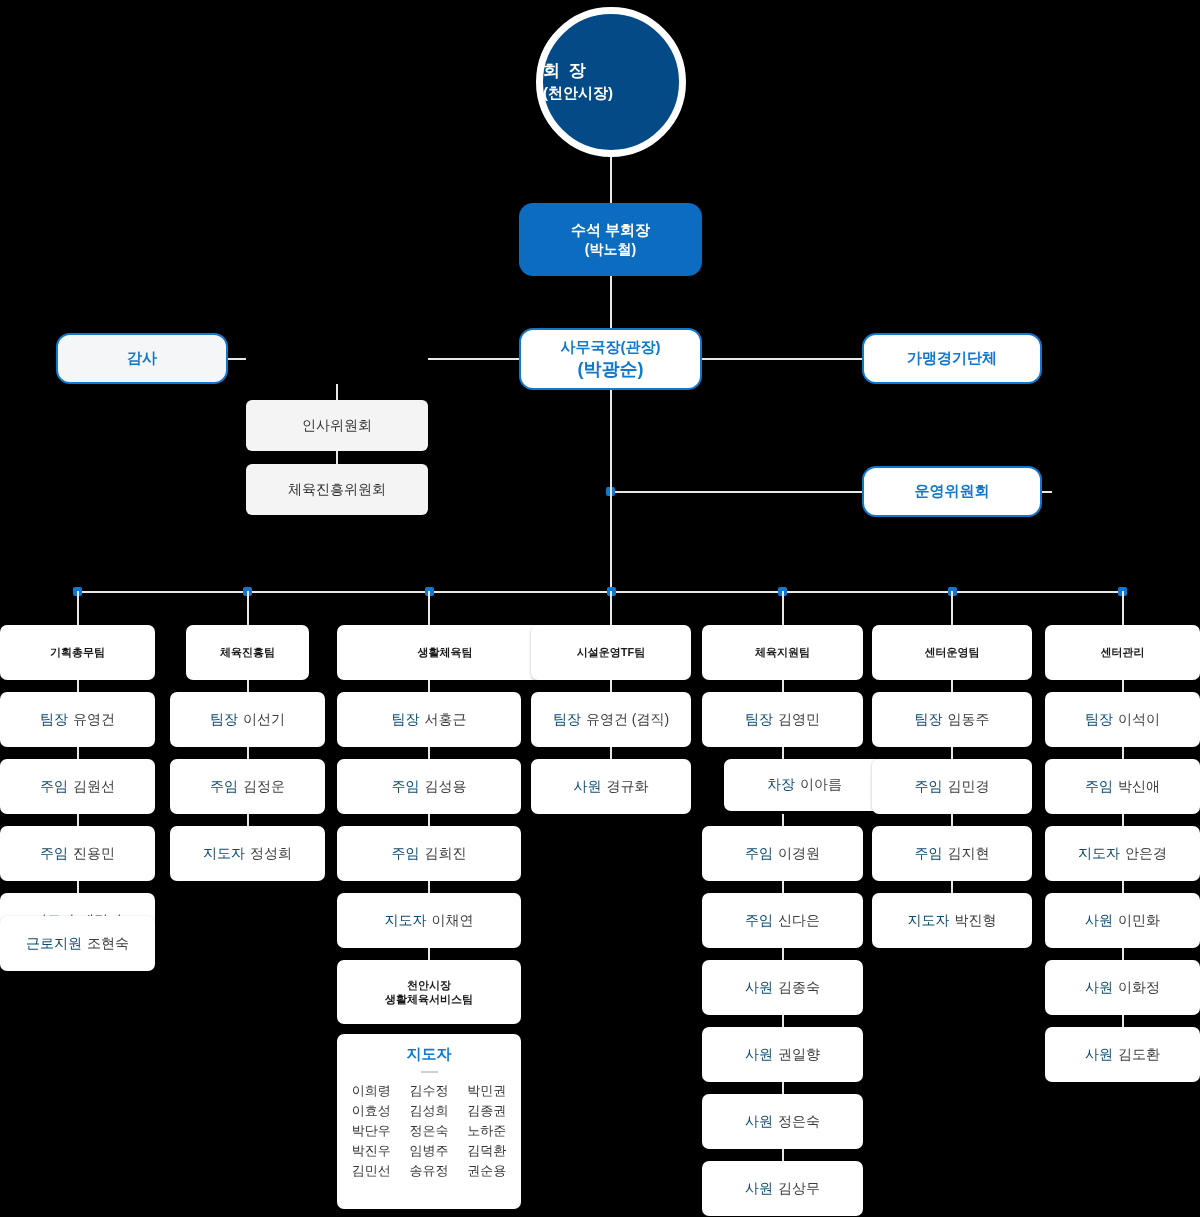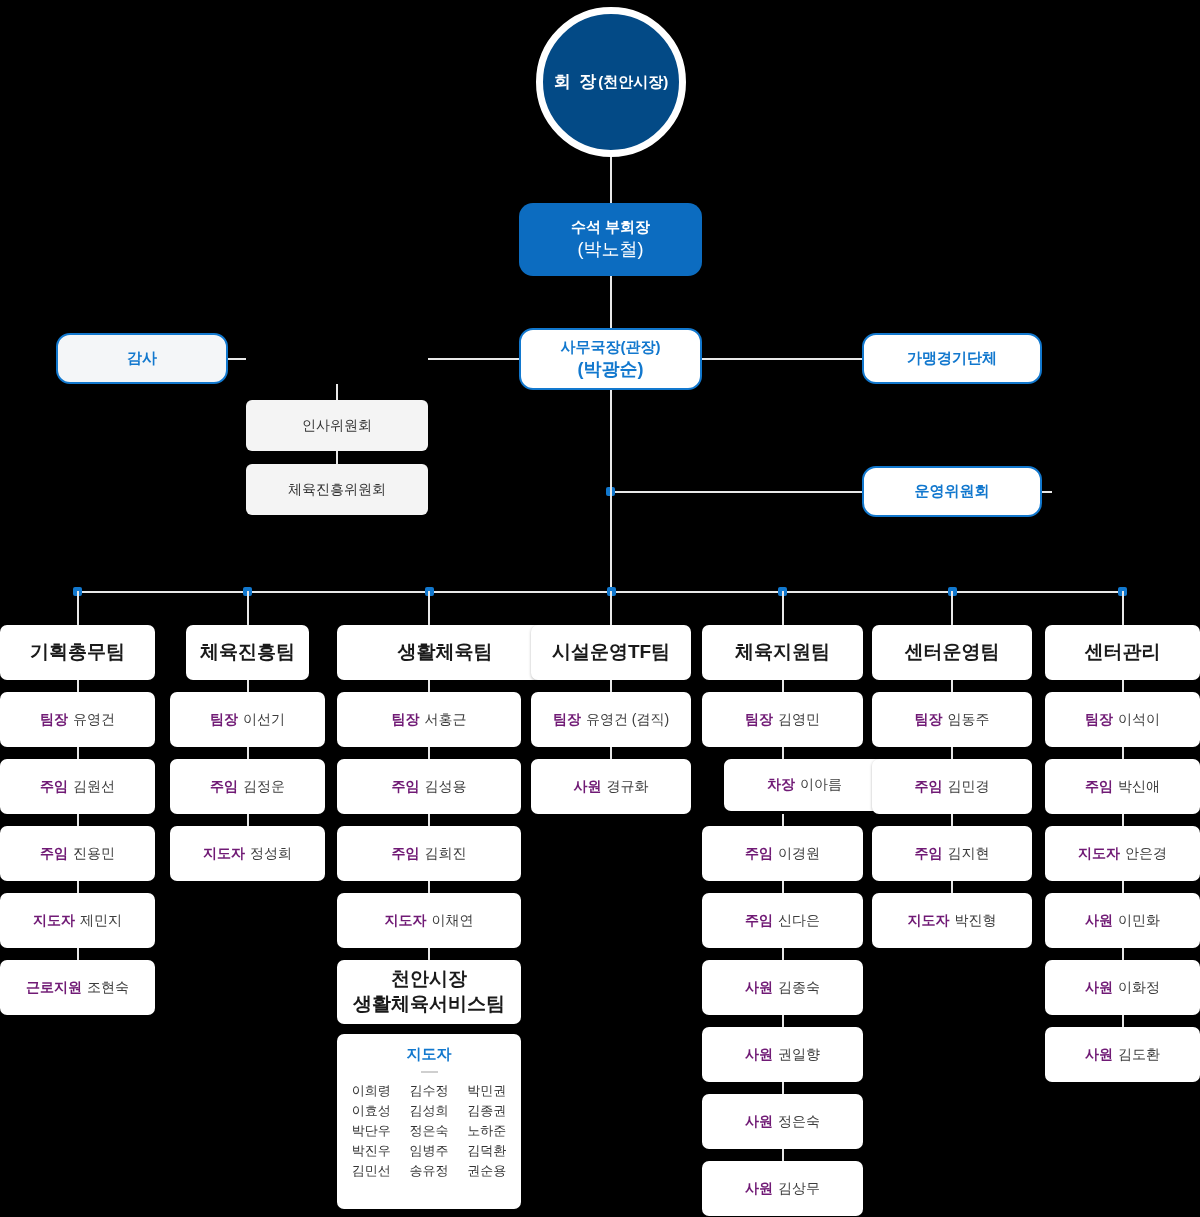--- a/index.html
+++ b/index.html
@@ -32,21 +32,21 @@
   }
 
   
   .circle {
     position: absolute;
     width: 150px; height: 150px;
     border-radius: 50%;
     background: #034a86;
     border: 7px solid #ffffff;
     display: flex;
-    align-items: center;
+    flex-direction: column;
     justify-content: center;
     color: #fff;
     font-weight: bold;
     line-height: 1.35;
   }
   .circle .l1 { font-size: 17px; letter-spacing: 2px; }
   .circle .l2 { font-size: 15px; }
 
   
   .card {
@@ -58,21 +58,21 @@
     justify-content: center;
     text-align: center;
     line-height: 1.35;
   }
   .card.solid {
     background: #0c6cc0;
     color: #fff;
     font-weight: bold;
     font-size: 15px;
   }
-  .card.solid .l2 { font-size: 18px; font-weight: normal; }
+  .card.solid .l2 { font-size: 14px; font-weight: bold; }
 
   .card.outline {
     background: #f4f6f8;
     border: 2px solid #1278ce;
     color: #1278ce;
     font-weight: bold;
     font-size: 15px;
   }
   .card.outline.white { background: #ffffff; }
   .card.outline .l2 { font-size: 18px; font-weight: bold; }
@@ -91,28 +91,28 @@
     background: #ffffff;
     border-radius: 7px;
     box-shadow: 0 1px 3px rgba(0,0,0,.28);
     display: flex;
     align-items: center;
     justify-content: center;
     text-align: center;
   }
   .tcard.head {
     font-weight: bold;
-    font-size: 19px;
+    font-size: 11px;
     color: #1a1a1a;
     line-height: 1.3;
   }
   .tcard.mem { font-size: 14px; }
   .tcard.mem .role {
-    color: #701a75;
-    font-weight: bold;
+    color: #0c4a6e;
+    font-weight: normal;
     margin-right: 5px;
   }
   .tcard.mem .nm { color: #3c3c3c; }
 
   
   .pool {
     position: absolute;
     background: #ffffff;
     border-radius: 7px;
     box-shadow: 0 1px 3px rgba(0,0,0,.28);
@@ -222,21 +222,21 @@
       <div class="tcard mem" style="left:0px; top:826px; width:155px; height:55px;">
         <span class="role">주임</span>
         <span class="nm">진용민</span>
       </div>
       <div class="ln v" style="left:76.5px; top:881px; height:12px;"></div>
       <div class="tcard mem" style="left:0px; top:893px; width:155px; height:55px;">
         <span class="role">지도자</span>
         <span class="nm">제민지</span>
       </div>
       <div class="ln v" style="left:76.5px; top:948px; height:12px;"></div>
-      <div class="tcard mem" style="left:0px; top:960px; width:155px; height:55px;">
+      <div class="tcard mem" style="left:0px; top:916px; width:155px; height:55px;">
         <span class="role">근로지원</span>
         <span class="nm">조현숙</span>
       </div>
       <div class="dot" style="left:243px; top:587px;"></div>
       <div class="ln v" style="left:246.5px; top:591px; height:34px;"></div>
       <div class="tcard head" style="left:186px; top:625px; width:123px; height:55px;">
         <span>체육진흥팀</span>
       </div>
       <div class="ln v" style="left:246.5px; top:680px; height:12px;"></div>
       <div class="tcard mem" style="left:170px; top:692px; width:155px; height:55px;">

